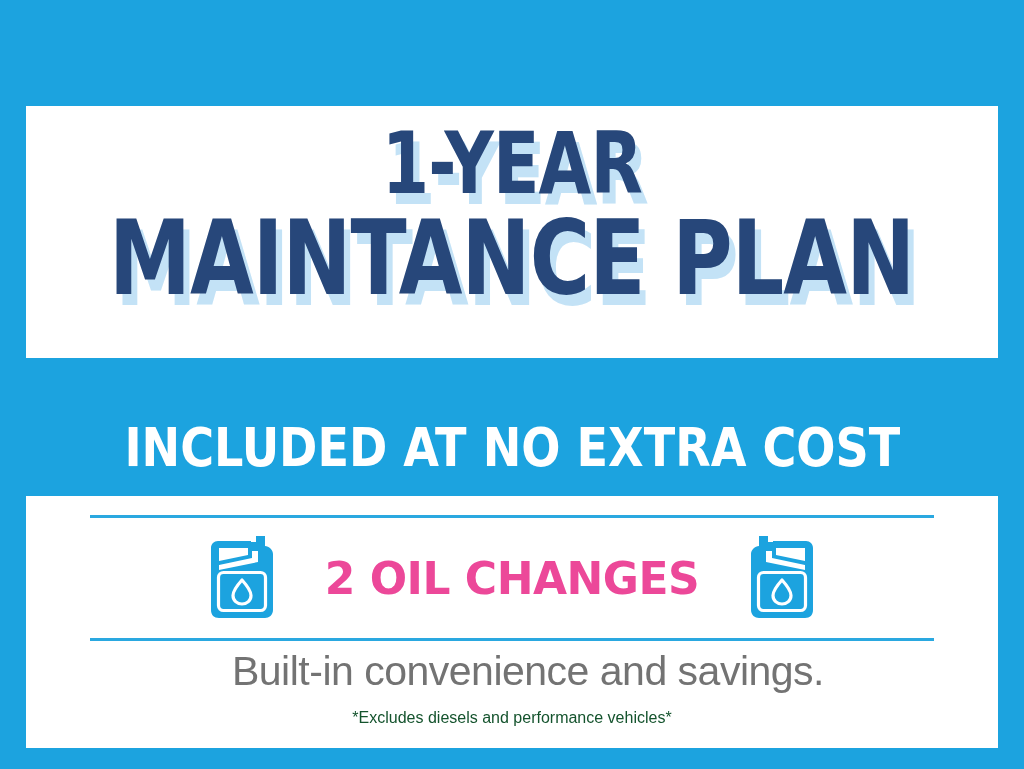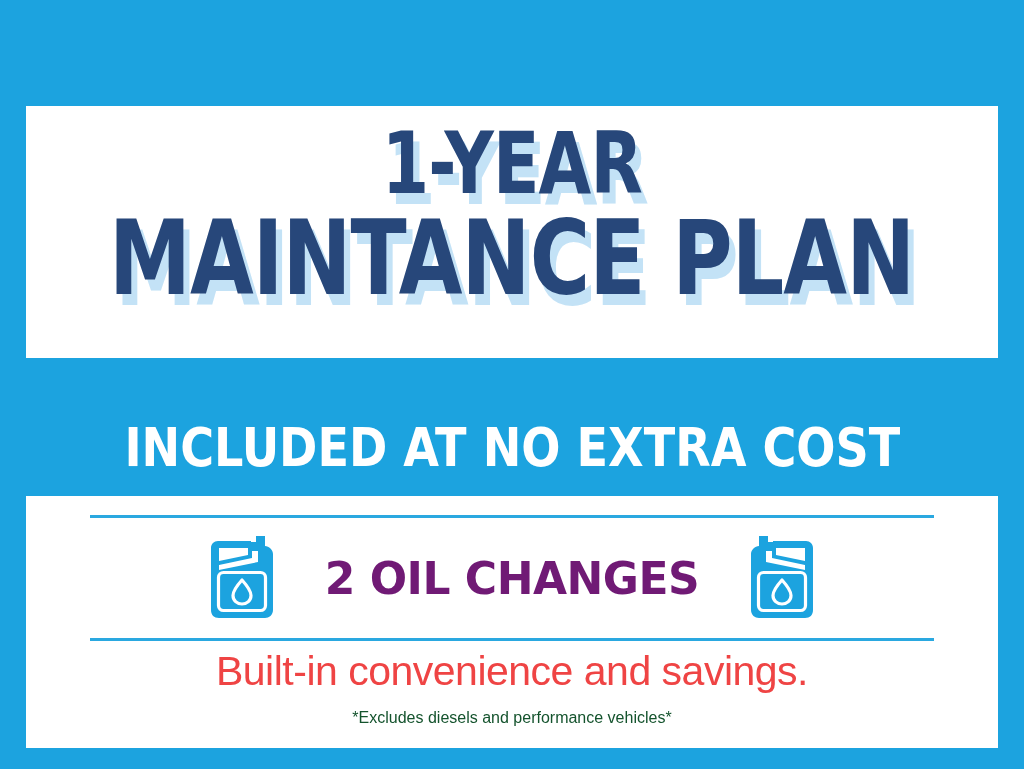--- a/index.html
+++ b/index.html
@@ -108,45 +108,45 @@
     top: 22px;
     width: 844px;
     height: 120px;
     display: flex;
     align-items: center;
     justify-content: center;
     gap: 46px;
   }
 
   .feature-label {
-    color: #701a75;
+    color: #ec4899;
     font-family: "DejaVu Sans", "Liberation Sans", sans-serif;
     font-weight: bold;
     font-size: 44px;
     letter-spacing: -0.5px;
     white-space: nowrap;
   }
 
   .can-icon {
     width: 74px;
     height: 88px;
     flex: none;
     display: block;
   }
   .can-icon.mirrored {
     transform: scaleX(-1);
   }
 
   .tagline {
     position: absolute;
-    left: 0;
+    left: 16px;
     top: 152px;
     width: 100%;
     text-align: center;
-    color: #ef4444;
+    color: #737373;
     font-family: "Liberation Sans", sans-serif;
     font-size: 41px;
     letter-spacing: -0.5px;
     white-space: nowrap;
   }
 
   .fineprint {
     position: absolute;
     left: 0;
     top: 213px;

